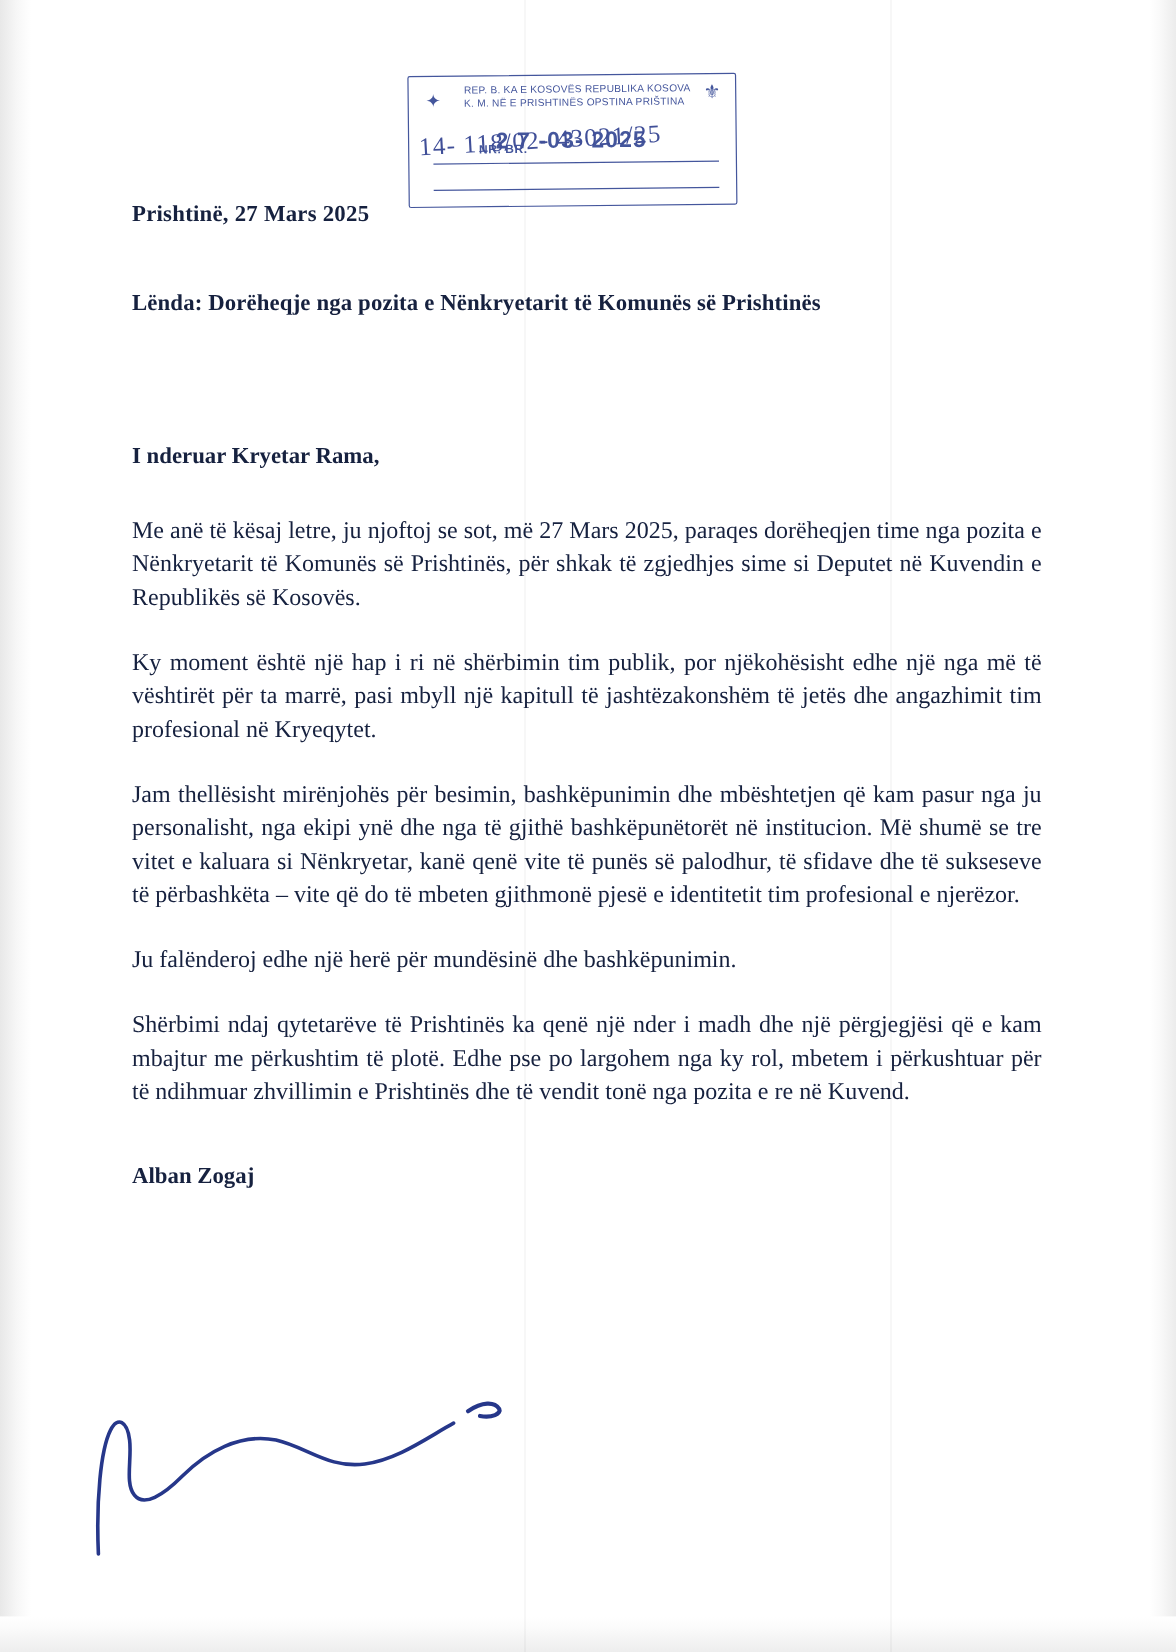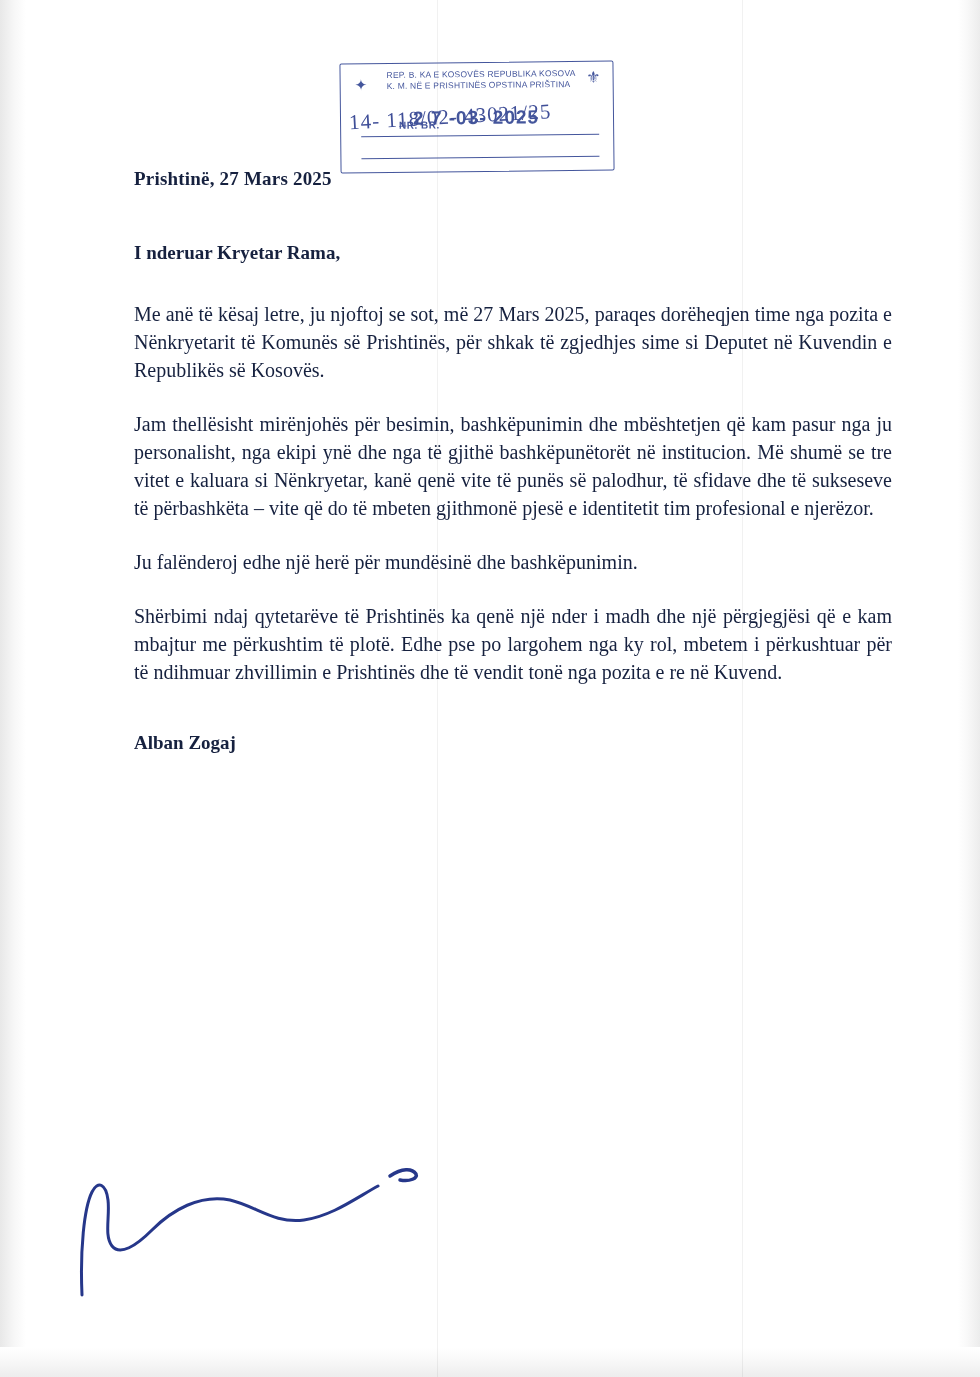--- a/index.html
+++ b/index.html
@@ -132,21 +132,20 @@
     color: #26378a;
     white-space: nowrap;
   }
 
   
   .letter {
     position: absolute;
     left: 110px;
     top: 168px;
     width: 758px;
-    margin-left: 24px;
   }
   .place-date {
     font-weight: bold;
     font-size: 19px;
     letter-spacing: 0.2px;
     margin: 0 0 52px 0;
   }
   .subject {
     font-weight: bold;
     font-size: 19px;
@@ -202,23 +201,25 @@
     </div>
     <div class="stamp-date">2 7 -03- 2025</div>
     <div class="stamp-rule-1"></div>
     <div class="stamp-nrbr">NR. BR.</div>
     <div class="stamp-rule-2"></div>
     <div class="stamp-hand">14- 118/02- 43021/25</div>
   </div>
 
   <div class="letter">
     <div class="place-date">Prishtinë, 27 Mars 2025</div>
+    <div class="subject">Lënda: Dorëheqje nga pozita e Nënkryetarit të Komunës së Prishtinës</div>
     <div class="salutation">I nderuar Kryetar Rama,</div>
 
     <p class="body">Me anë të kësaj letre, ju njoftoj se sot, më 27 Mars 2025, paraqes dorëheqjen time nga pozita e Nënkryetarit të Komunës së Prishtinës, për shkak të zgjedhjes sime si Deputet në Kuvendin e Republikës së Kosovës.</p>
+    <p class="body">Ky moment është një hap i ri në shërbimin tim publik, por njëkohësisht edhe një nga më të vështirët për ta marrë, pasi mbyll një kapitull të jashtëzakonshëm të jetës dhe angazhimit tim profesional në Kryeqytet.</p>
     <p class="body">Jam thellësisht mirënjohës për besimin, bashkëpunimin dhe mbështetjen që kam pasur nga ju personalisht, nga ekipi ynë dhe nga të gjithë bashkëpunëtorët në institucion. Më shumë se tre vitet e kaluara si Nënkryetar, kanë qenë vite të punës së palodhur, të sfidave dhe të sukseseve të përbashkëta – vite që do të mbeten gjithmonë pjesë e identitetit tim profesional e njerëzor.</p>
     <p class="body">Ju falënderoj edhe një herë për mundësinë dhe bashkëpunimin.</p>
     <p class="body">Shërbimi ndaj qytetarëve të Prishtinës ka qenë një nder i madh dhe një përgjegjësi që e kam mbajtur me përkushtim të plotë. Edhe pse po largohem nga ky rol, mbetem i përkushtuar për të ndihmuar zhvillimin e Prishtinës dhe të vendit tonë nga pozita e re në Kuvend.</p>
 
     <div class="signer">Alban Zogaj</div>
   </div>
 
   <div class="signature">
     <svg width="400" height="150" viewBox="0 0 400 150" fill="none" xmlns="http://www.w3.org/2000/svg" aria-hidden="true">
       <path d="M22 145 C 20 100, 24 58, 32 42 C 38 30, 46 34, 48 50 C 50 66, 44 86, 52 96 C 60 106, 76 96, 92 80 C 112 60, 140 44, 170 50 C 196 56, 214 74, 244 70 C 272 66, 296 48, 318 36" stroke="#26378a" stroke-width="3" stroke-linecap="round" fill="none"></path>

